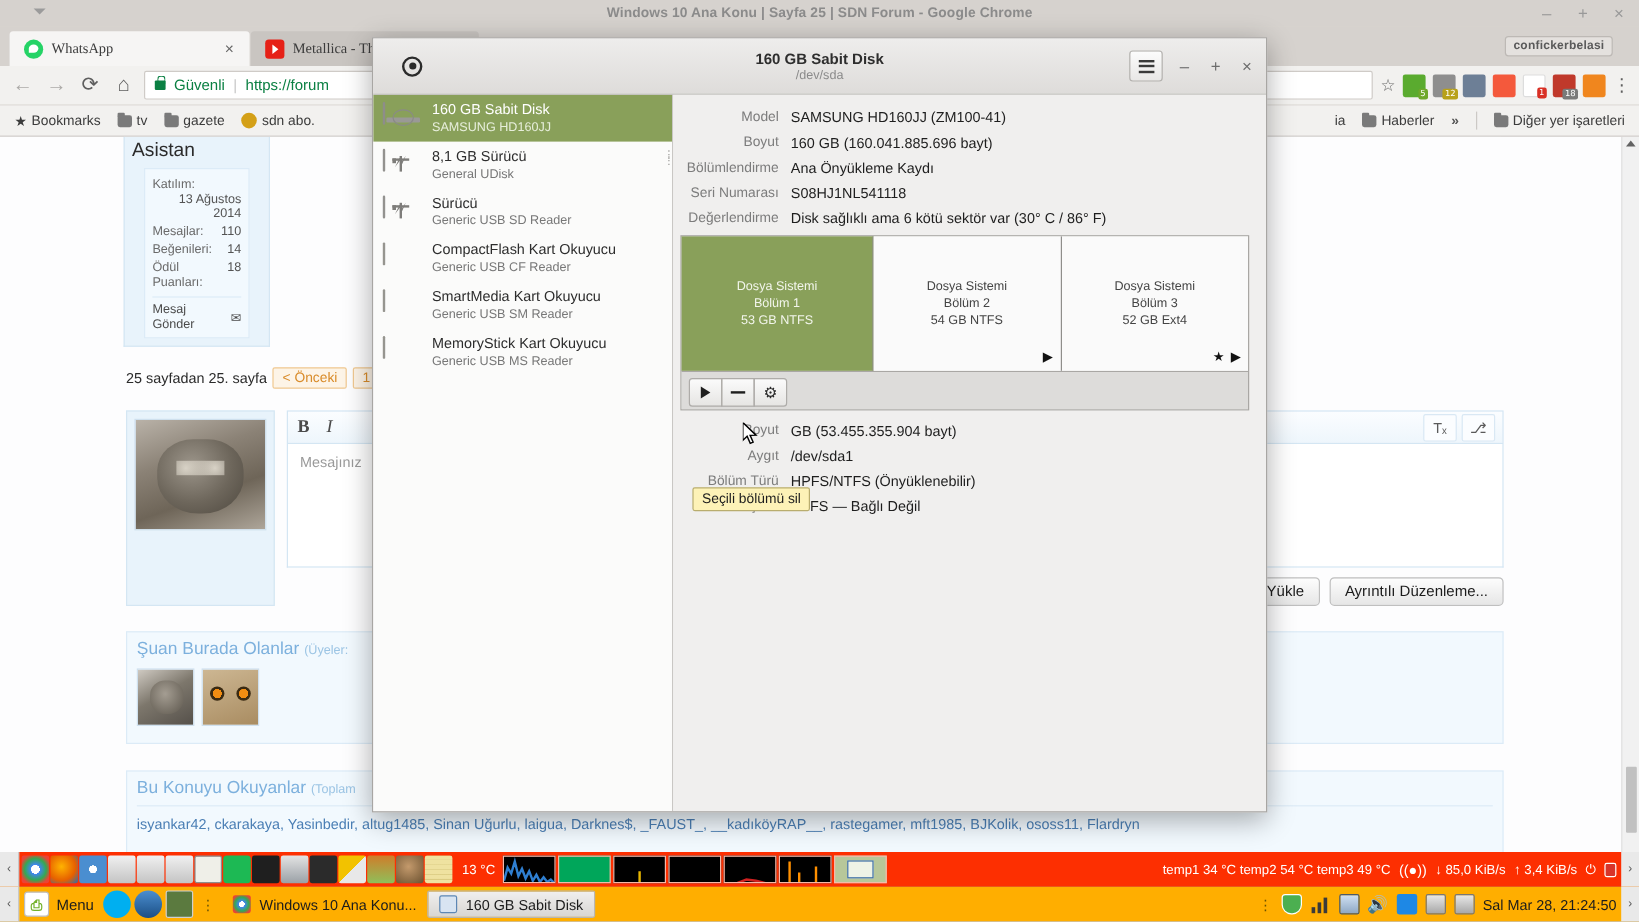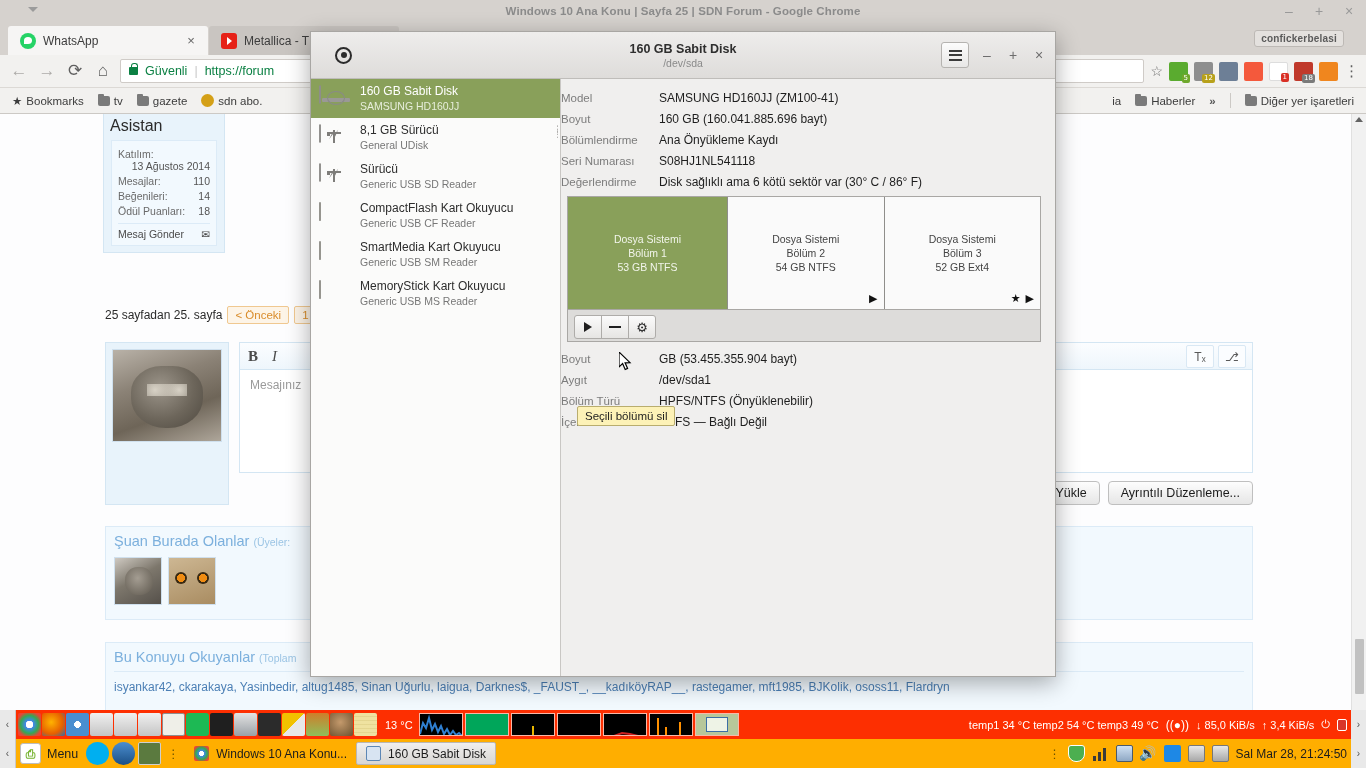--- a/index.html
+++ b/index.html
@@ -49,21 +49,21 @@
   .fav-whatsapp { background: #25d366; position: relative; }
   .fav-whatsapp::after {
     content: ""; position: absolute; left: 4px; top: 4px; width: 8px; height: 7px;
     background: #fff; border-radius: 50% 50% 50% 0;
   }
   .fav-youtube { background: #e62117; border-radius: 3px; position: relative; }
   .fav-youtube::after {
     content: ""; position: absolute; left: 6px; top: 4px;
     border-left: 5px solid #fff; border-top: 4px solid transparent; border-bottom: 4px solid transparent;
   }
-  .tab-title { flex: 1; white-space: nowrap; overflow: hidden; text-overflow: clip; }
+  .tab-title { flex: 1; white-space: nowrap; overflow: hidden; text-overflow: clip; font-family: Liberation Serif, serif; }
   .tab-close { color: #666; font-size: 13px; width: 14px; text-align: center; }
 
   .tab-bubble {
     position: absolute; right: 22px; top: 8px;
     border: 1px solid #bdb9b5; border-radius: 3px; background: #e4e1de;
     font-size: 10px; font-weight: bold; color: #5a5a5a;
     padding: 2px 6px; letter-spacing: .2px;
   }
 
   
@@ -114,21 +114,21 @@
            border-left:4px solid transparent;border-right:4px solid transparent;border-bottom:5px solid #636363; }
   .sb-thumb { position: absolute; top: 525px; left: 3px; width: 9px; height: 55px; background: #c1c1c1; border-radius: 1px; }
 
   .content-col { position: absolute; left: 103px; top: 0; width: 1148px; height: 100%; background: #fdfdfe; }
 
   .member-card {
     position: absolute; left: 0px; top: 0px; width: 122px;
     background: #e8f3fb; border: 1px solid #d4e6f3; border-top: none;
   }
   .mc-name { font-size: 16px; color: #2b2b2b; padding: 3px 6px 5px; }
-  .mc-stats { background: #f2f9fe; border: 1px solid #dcebf7; margin: 0 7px 6px; padding: 5px 6px; }
+  .mc-stats { background: #f2f9fe; border: 1px solid #dcebf7; margin: 0 16px 6px; padding: 5px 6px; }
   .mc-row { display: flex; justify-content: space-between; font-size: 10.5px; color: #545454; padding: 1.5px 0; }
   .mc-row .lbl { color: #6a6a6a; }
   .mc-row.stack { display: block; }
   .mc-row.stack .val { display:block; text-align: right; }
   .mc-sep { border-top: 1px solid #dcebf7; margin: 5px 0 4px; }
   .mc-send { display: flex; justify-content: space-between; align-items: center; font-size: 10.5px; color: #4a4a4a; }
 
   .pagination { position: absolute; left: 2px; top: 192px; display: flex; align-items: center; gap: 5px; font-size: 12px; color: #2b2b2b; }
   .pg-btn { border: 1px solid #f0c890; background: #fdf4e7; color: #d98c2b; font-size: 11.5px; padding: 2px 7px; border-radius: 2px; }
   .pg-arrow { color: #9c9c9c; font-size: 12px; }
@@ -257,21 +257,21 @@
   .usb i::after { content:""; position:absolute; left:-6px; top:2px; width:3px; height:4px; background:#7e7d7a; }
   .card {
     background: linear-gradient(#eeeeec,#c9c8c5); border: 1px solid #96958f;
     width: 30px; height: 21px; border-radius: 3px 3px 2px 2px; margin-top: 3px;
   }
   .dev-name { font-size: 12px; color: #2d2d2d; line-height: 15px; }
   .dev-sub { font-size: 10.5px; color: #777; line-height: 14px; }
 
   .disks-main { flex: 1; padding: 12px 14px 0 0; min-width: 0; background: #f0efee; position: relative; }
   .kv { display: flex; margin-bottom: 7px; }
-  .kv .k { width: 98px; font-size: 11.5px; color: #7c7c7c; padding-right: 10px; padding-top: 1px; }
+  .kv .k { width: 98px; text-align: right; font-size: 11.5px; color: #7c7c7c; padding-right: 10px; padding-top: 1px; }
   .kv .v { font-size: 12px; color: #1e1e1e; }
   .section-title { font-size: 12px; font-weight: bold; color: #2b2b2b; margin: 14px 0 8px 6px; }
 
   .vol-frame {
     margin-left: 6px; border: 1px solid #a9a7a4; background: #e9e8e7;
   }
   .vol-strip { display: flex; height: 112px; }
   .vol {
     flex: 1; background: #fafafa; border-right: 1px solid #8f8e8b;
     display: flex; flex-direction: column; align-items: center; justify-content: center;

